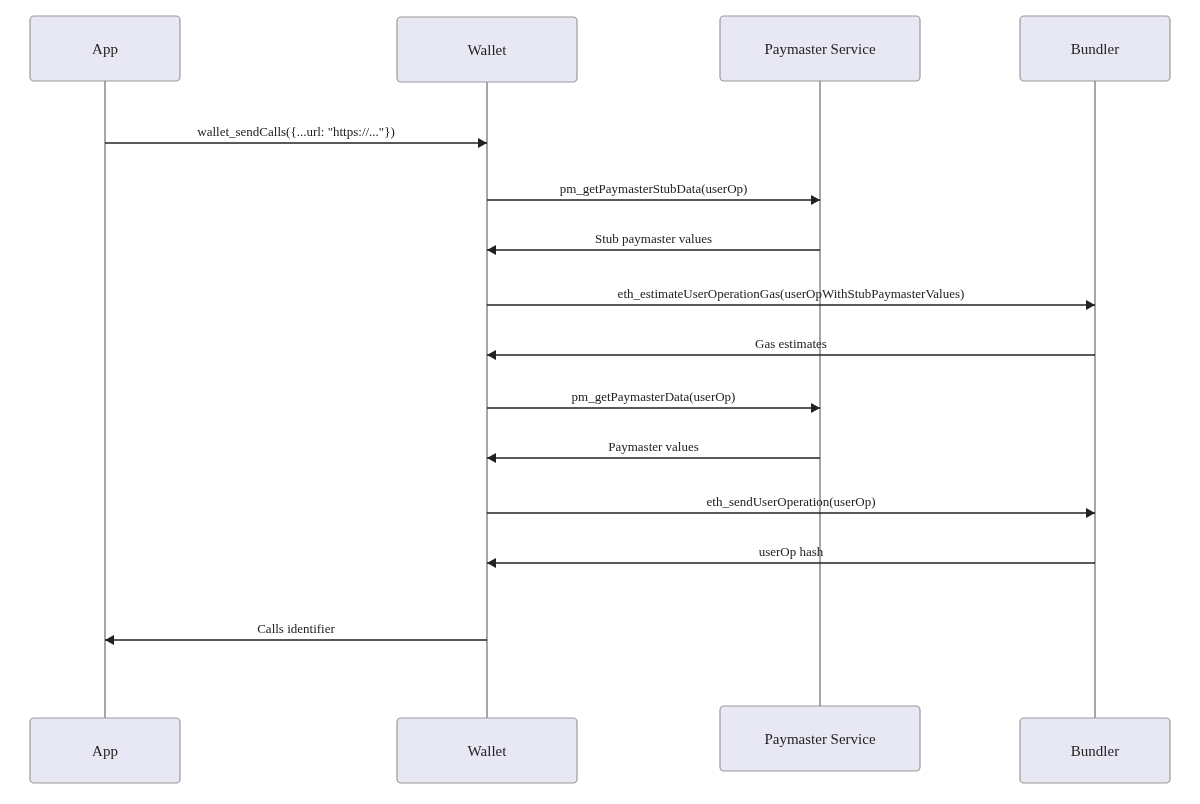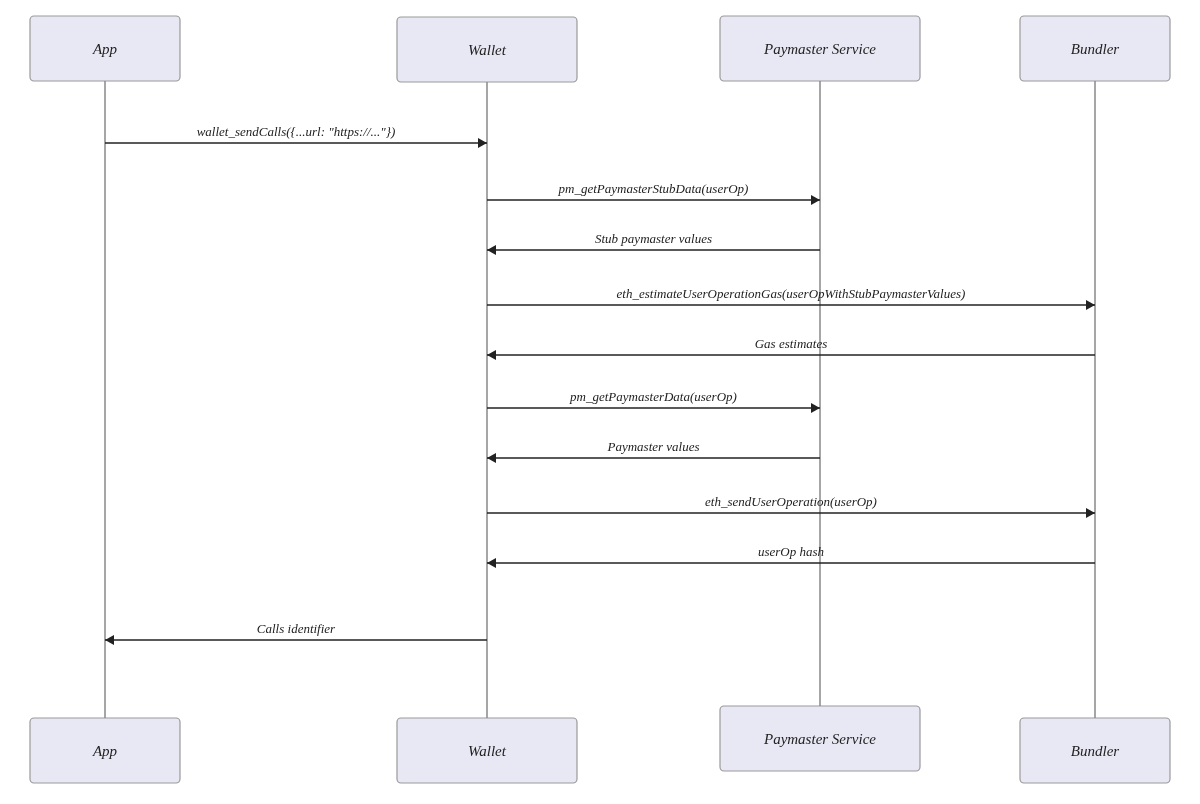--- a/index.html
+++ b/index.html
@@ -8,21 +8,20 @@
       font-family: 'Georgia', serif;
       width: 1200px;
       height: 804px;
       overflow: hidden;
       position: relative;
     }
     #diagram {
       width: 1200px;
       height: 804px;
       position: relative;
-      font-style: italic;
     }
     svg.diagram-svg {
       position: absolute;
       top: 0;
       left: 0;
       width: 1200px;
       height: 804px;
       pointer-events: none;
     }
   </style>

